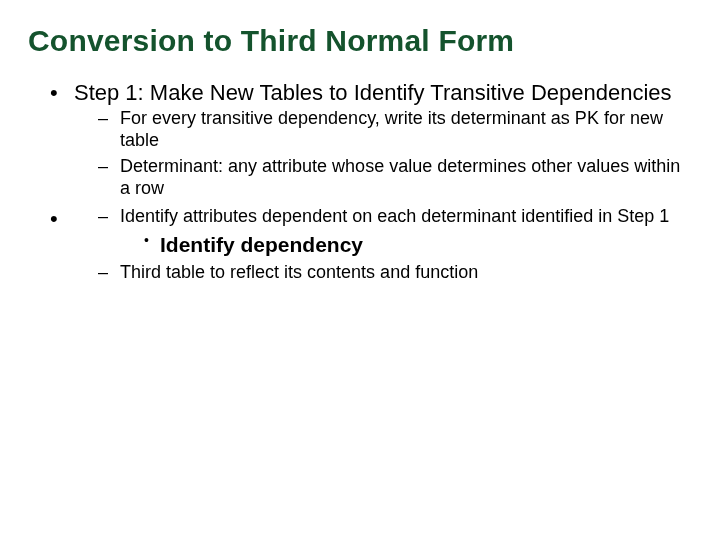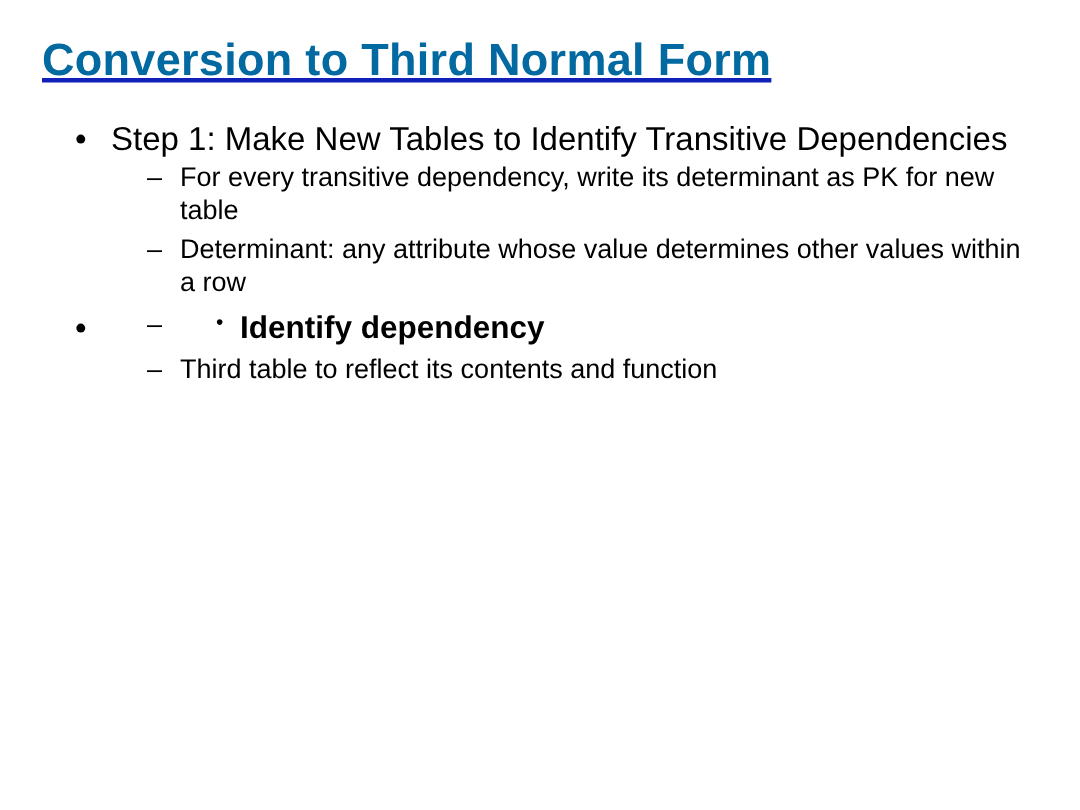--- a/index.html
+++ b/index.html
@@ -8,22 +8,21 @@
       height: 540px;
       background: #ffffff;
       font-family: Arial, Helvetica, sans-serif;
       color: #000000;
       padding: 24px 28px;
       overflow: hidden;
     }
     .title {
       font-size: 30px;
       font-weight: 700;
-      color: #0369a1;
-      text-decoration: underline;
+      color: #14532d;
       text-decoration-color: #1020b8;
       margin-bottom: 22px;
       letter-spacing: 0.2px;
     }
     ul.top {
       list-style: none;
       padding-left: 22px;
     }
     ul.top > li {
       position: relative;
@@ -96,20 +95,21 @@
         <span>For every transitive dependency, write its determinant as PK for new table</span>
       </li>
       <li>
         <span>Determinant: any attribute whose value determines other values within a row</span>
       </li>
     </ul>
   </li>
   <li>
     <ul class="sub">
       <li>
+        <span>Identify attributes dependent on each determinant identified in Step 1</span>
         <ul class="subsub">
           <li>
             <span>Identify dependency</span>
           </li>
         </ul>
       </li>
       <li>
         <span>Third table to reflect its contents and function</span>
       </li>
     </ul>

